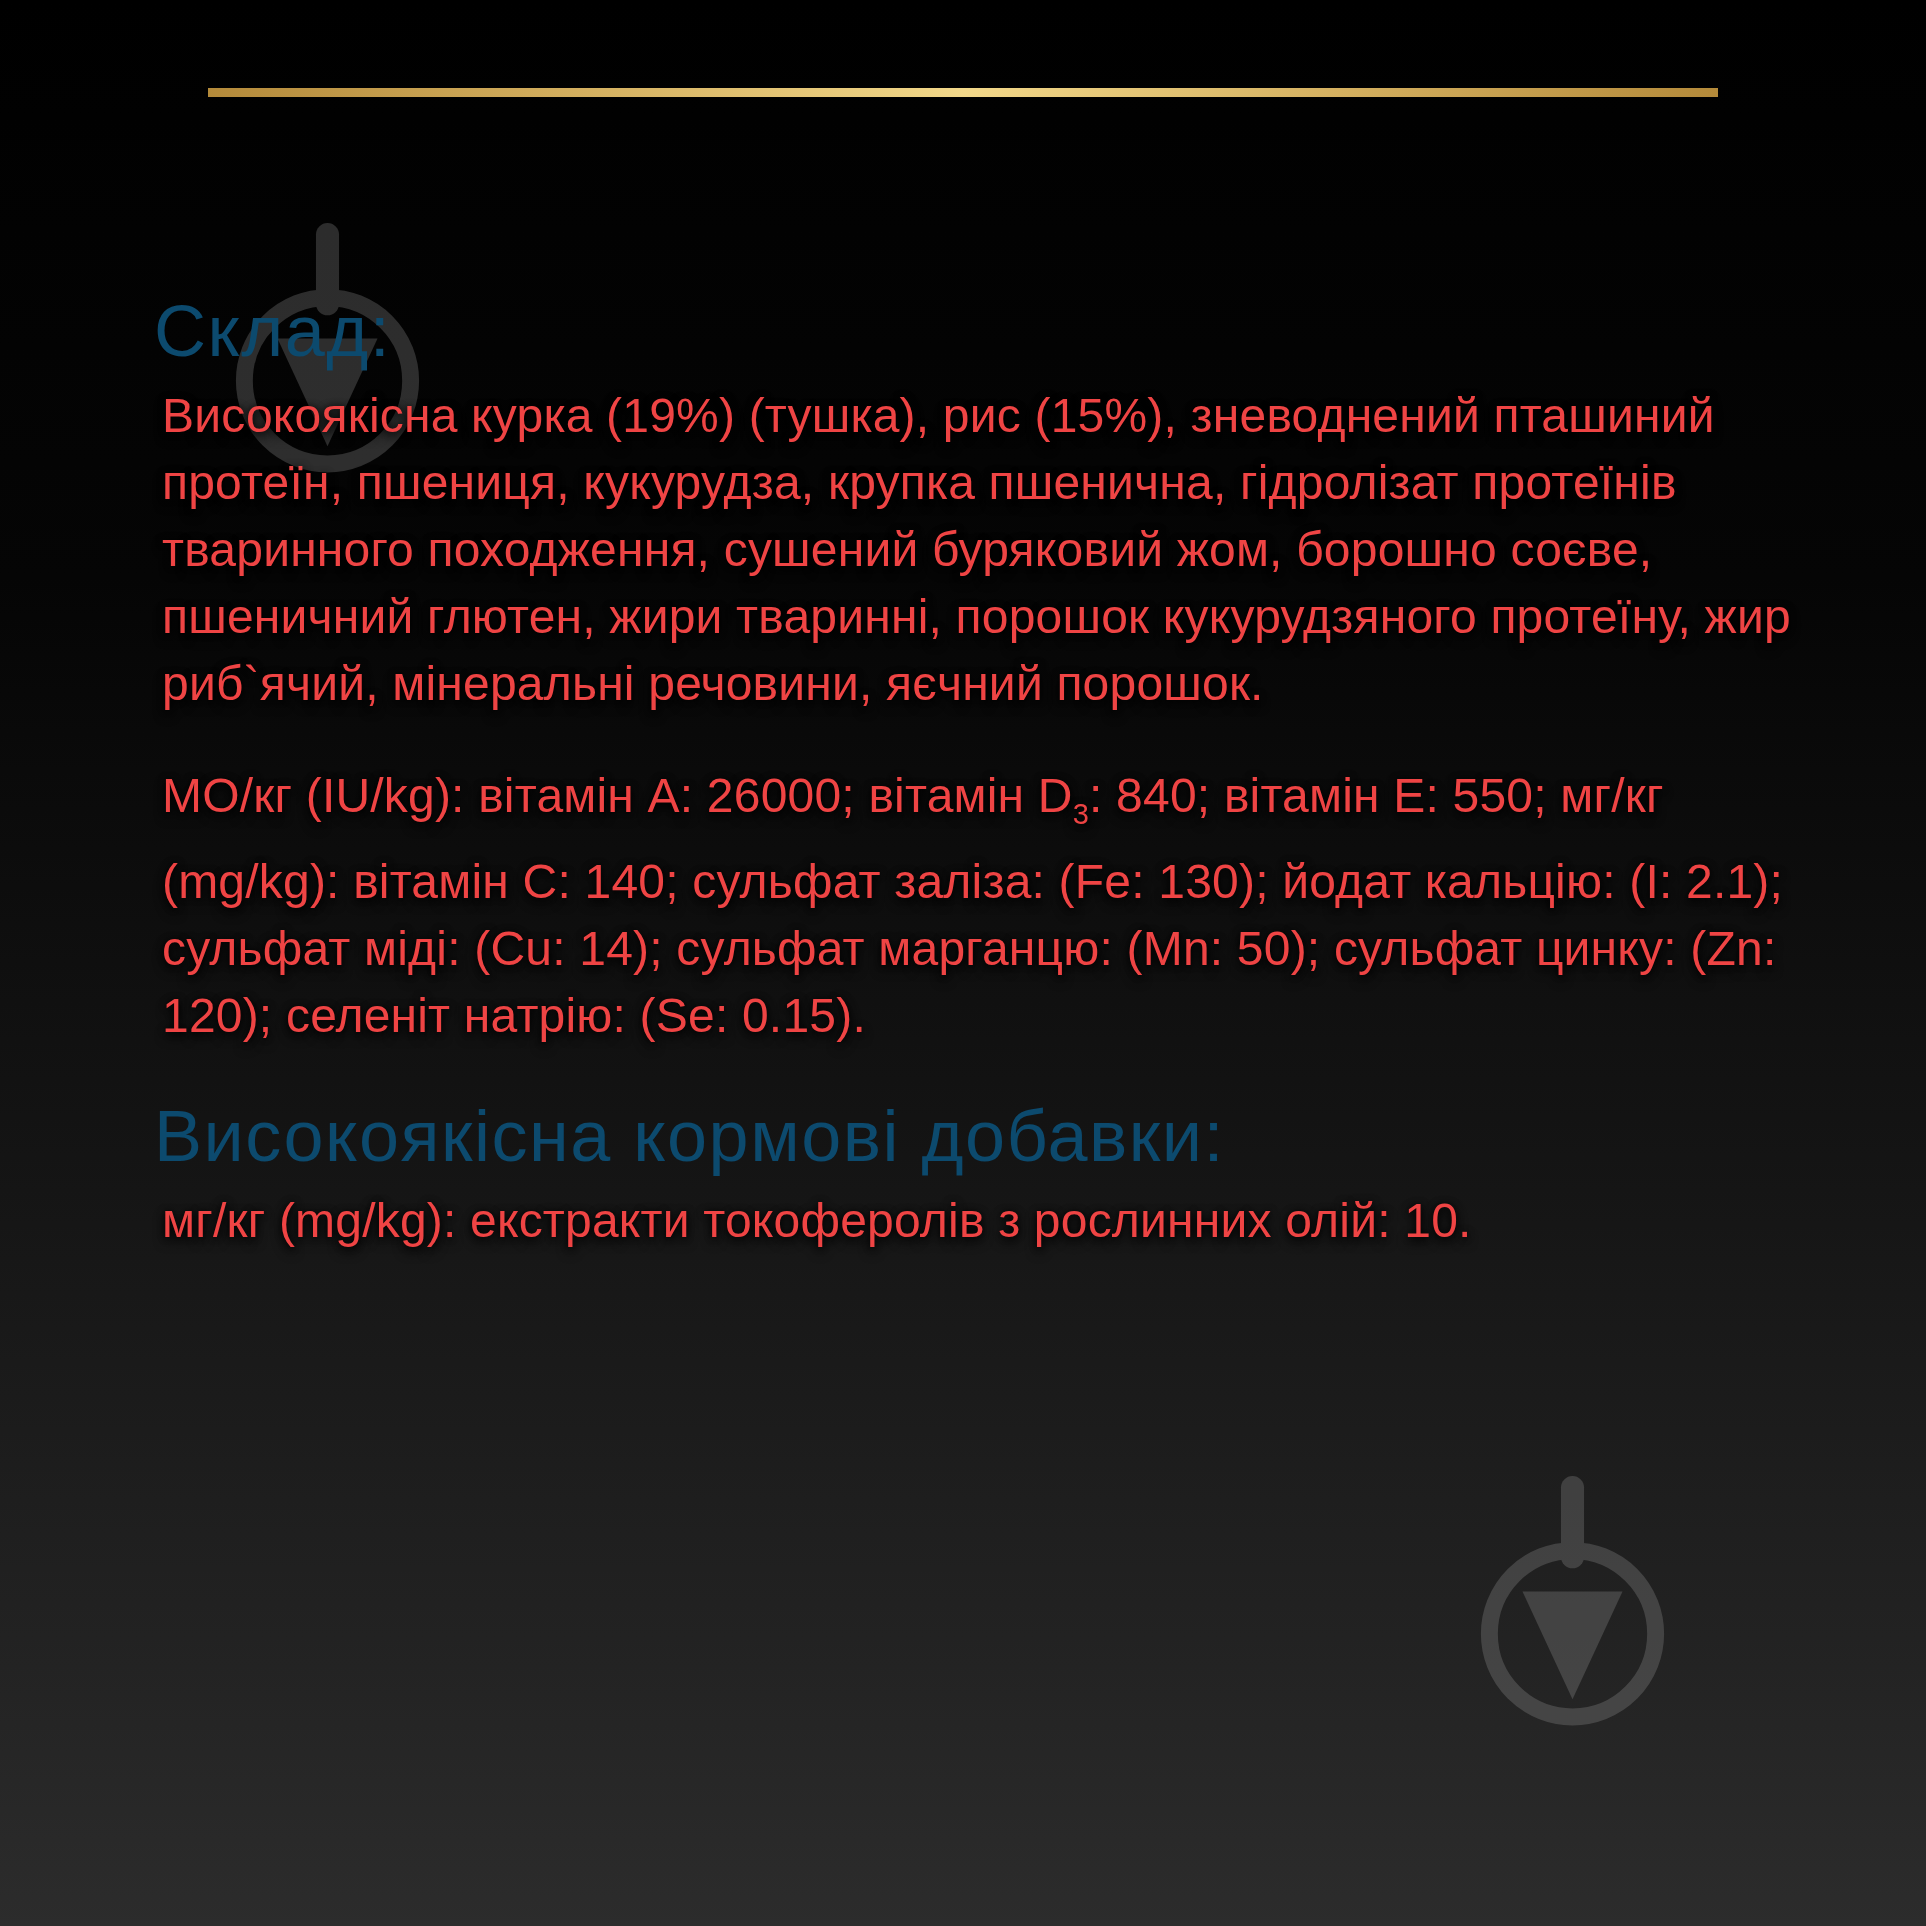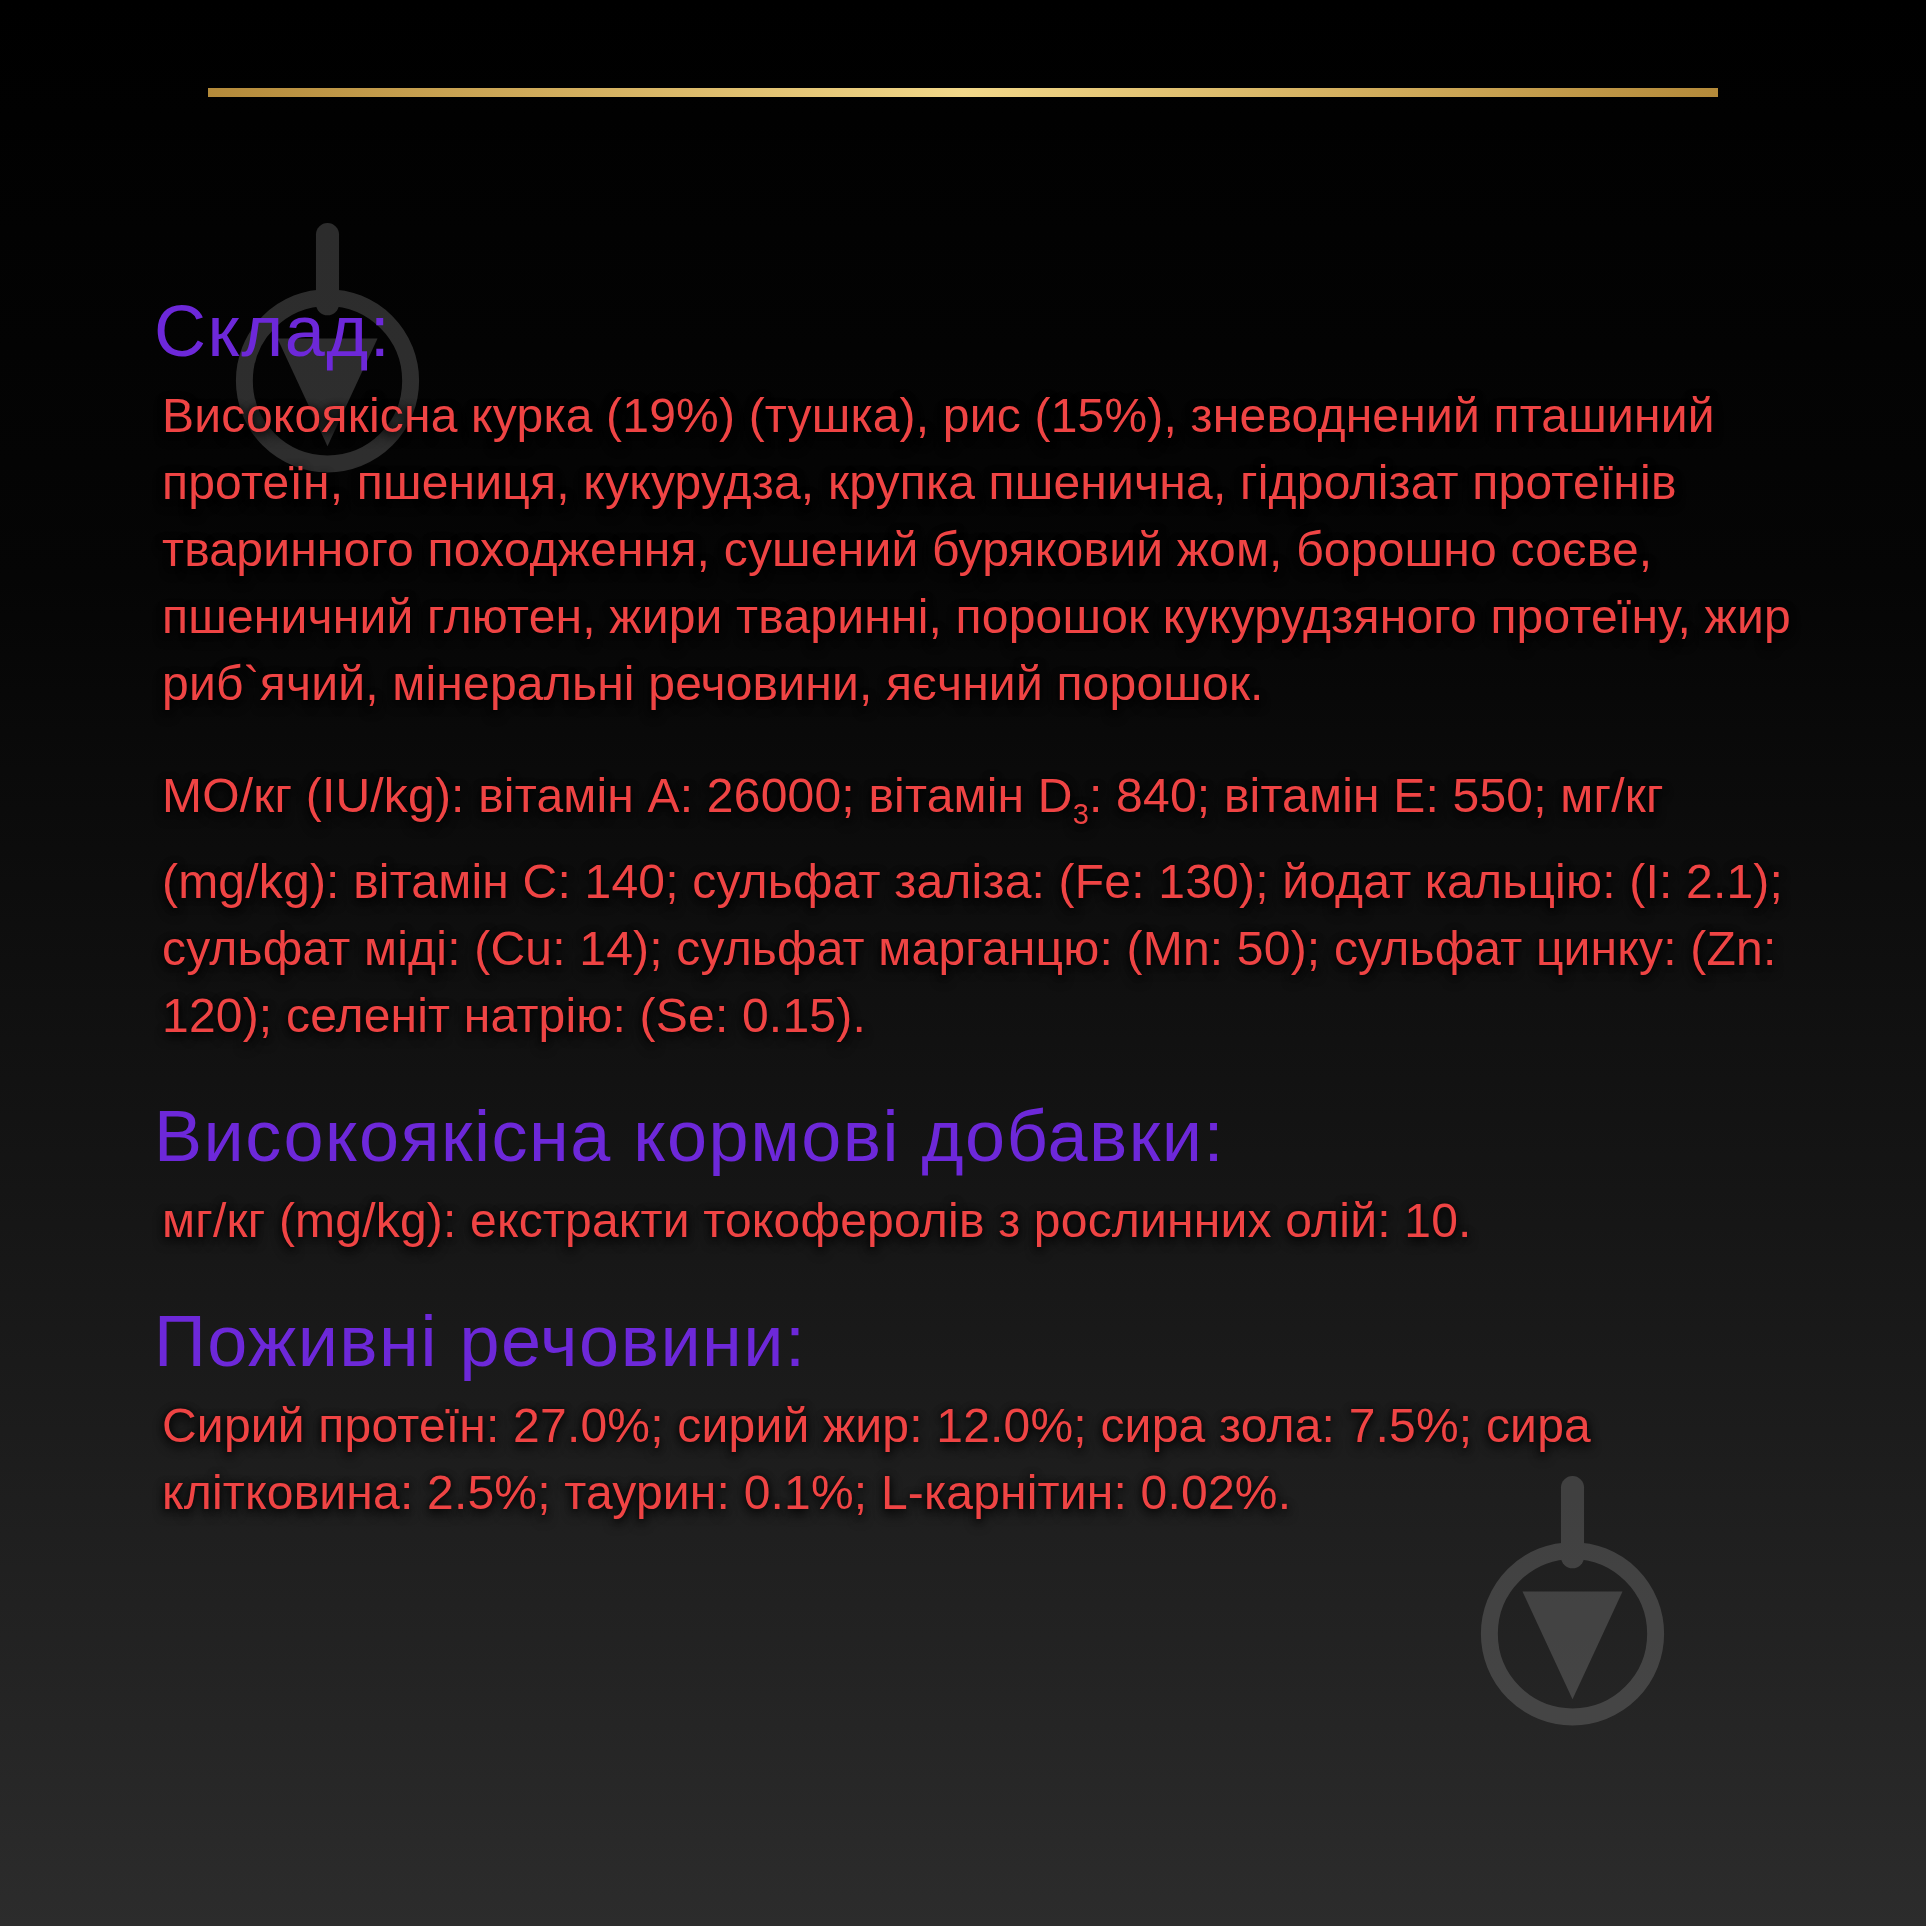--- a/index.html
+++ b/index.html
@@ -15,21 +15,21 @@
   .watermark {
     position: absolute; width: 193px; height: 254px; opacity: 0.28;
   }
   .wm1 { left: 231px; top: 223px; }
   .wm2 { left: 1476px; top: 1476px; }
   .content {
     position: absolute; left: 154px; top: 289px; width: 1657px;
   }
   .section { margin-bottom: 45px; }
   .heading {
-    color: #6d28d9; font-size: 72px; line-height: 85px; letter-spacing: 1.5px;
+    color: #0c4a6e; font-size: 72px; line-height: 85px; letter-spacing: 1.5px;
     margin: 0; font-weight: 400;
   }
   .body-text {
     color: #ef4444; font-size: 48px; line-height: 67px; margin: 8px;
     text-shadow: 0 4.6px 10.8px rgba(0,0,0,0.95), 0 0 7.7px rgba(0,0,0,0.8);
     letter-spacing: 0.2px;
   }
   .sub { font-size: 29px; vertical-align: -12.3px; }
 </style>
 </head>
@@ -51,24 +51,20 @@
 
   <div class="section">
     <p class="body-text"><span>МО/кг (IU/kg): вітамін А: 26000; вітамін D</span><span class="sub">3</span><span>: 840; вітамін Е: 550; мг/кг (mg/kg): вітамін С: 140; сульфат заліза: (Fe: 130); йодат кальцію: (I: 2.1); сульфат міді: (Cu: 14); сульфат марганцю: (Mn: 50); сульфат цинку: (Zn: 120); селеніт натрію: (Se: 0.15).</span></p>
   </div>
 
   <div class="section">
     <h2 class="heading">Високоякісна кормові добавки:</h2>
     <p class="body-text">мг/кг (mg/kg): екстракти токоферолів з рослинних олій: 10.</p>
   </div>
 
-  <div class="section">
-    <h2 class="heading">Поживні речовини:</h2>
-    <p class="body-text">Сирий протеїн: 27.0%; сирий жир: 12.0%; сира зола: 7.5%; сира клітковина: 2.5%; таурин: 0.1%; L-карнітин: 0.02%.</p>
-  </div>
 </div>
 
 <svg class="watermark wm2" viewBox="0 0 250 330">
   <rect x="110" y="0" width="30" height="120" rx="15" fill="#9a9a9a"></rect>
   <circle cx="125" cy="205" r="108" fill="none" stroke="#9a9a9a" stroke-width="22"></circle>
   <path d="M60 150 L190 150 L125 290 Z" fill="#9a9a9a"></path>
 </svg>
 
 
 </body></html>

